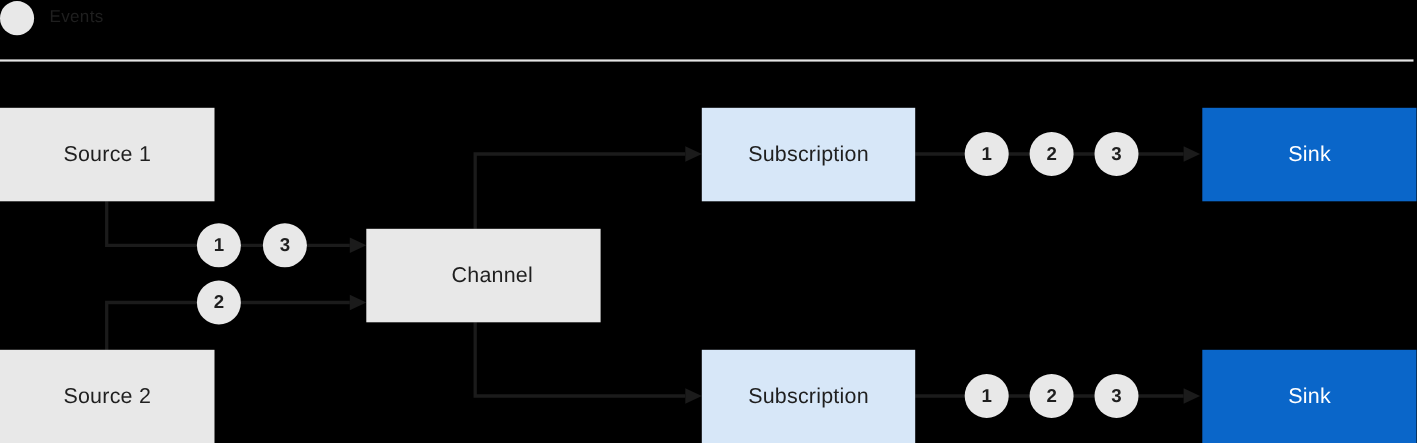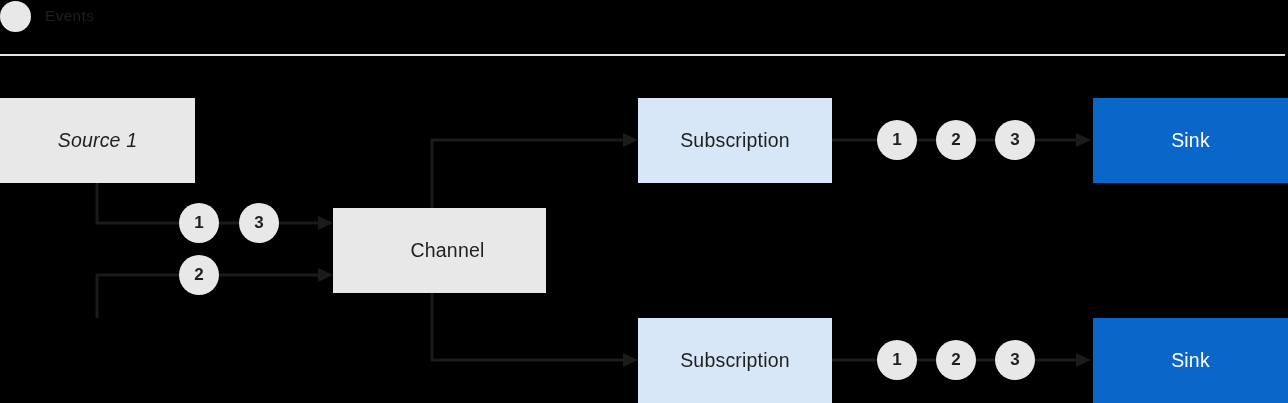--- a/index.html
+++ b/index.html
@@ -116,24 +116,27 @@
     <polyline points="432,293 432,360 623,360"></polyline>
     <polygon points="623,353 623,367 638,360"></polygon>
 
     <polyline points="832,140 1076,140"></polyline>
     <polygon points="1076,133 1076,147 1091,140"></polygon>
 
     <polyline points="832,360 1076,360"></polyline>
     <polygon points="1076,353 1076,367 1091,360"></polygon>
   </svg>
 
-  <div class="node gray" style="left:0px; top:98px; width:195px; height:85px;font-style:italic;">
+  <div class="node gray" style="left:0px; top:98px; width:195px; height:85px;">
     <span>Source 1</span>
   </div>
 
+  <div class="node gray" style="left:0px; top:318px; width:195px; height:85px;">
+    <span>Source 2</span>
+  </div>
 
   <div class="node gray" style="left:333px; top:208px; width:197px; height:85px;padding-left:16px;">
     <span>Channel</span>
   </div>
 
   <div class="node blue-light" style="left:638px; top:98px; width:194px; height:85px;">
     <span>Subscription</span>
   </div>
 
   <div class="node blue-light" style="left:638px; top:318px; width:194px; height:85px;">

